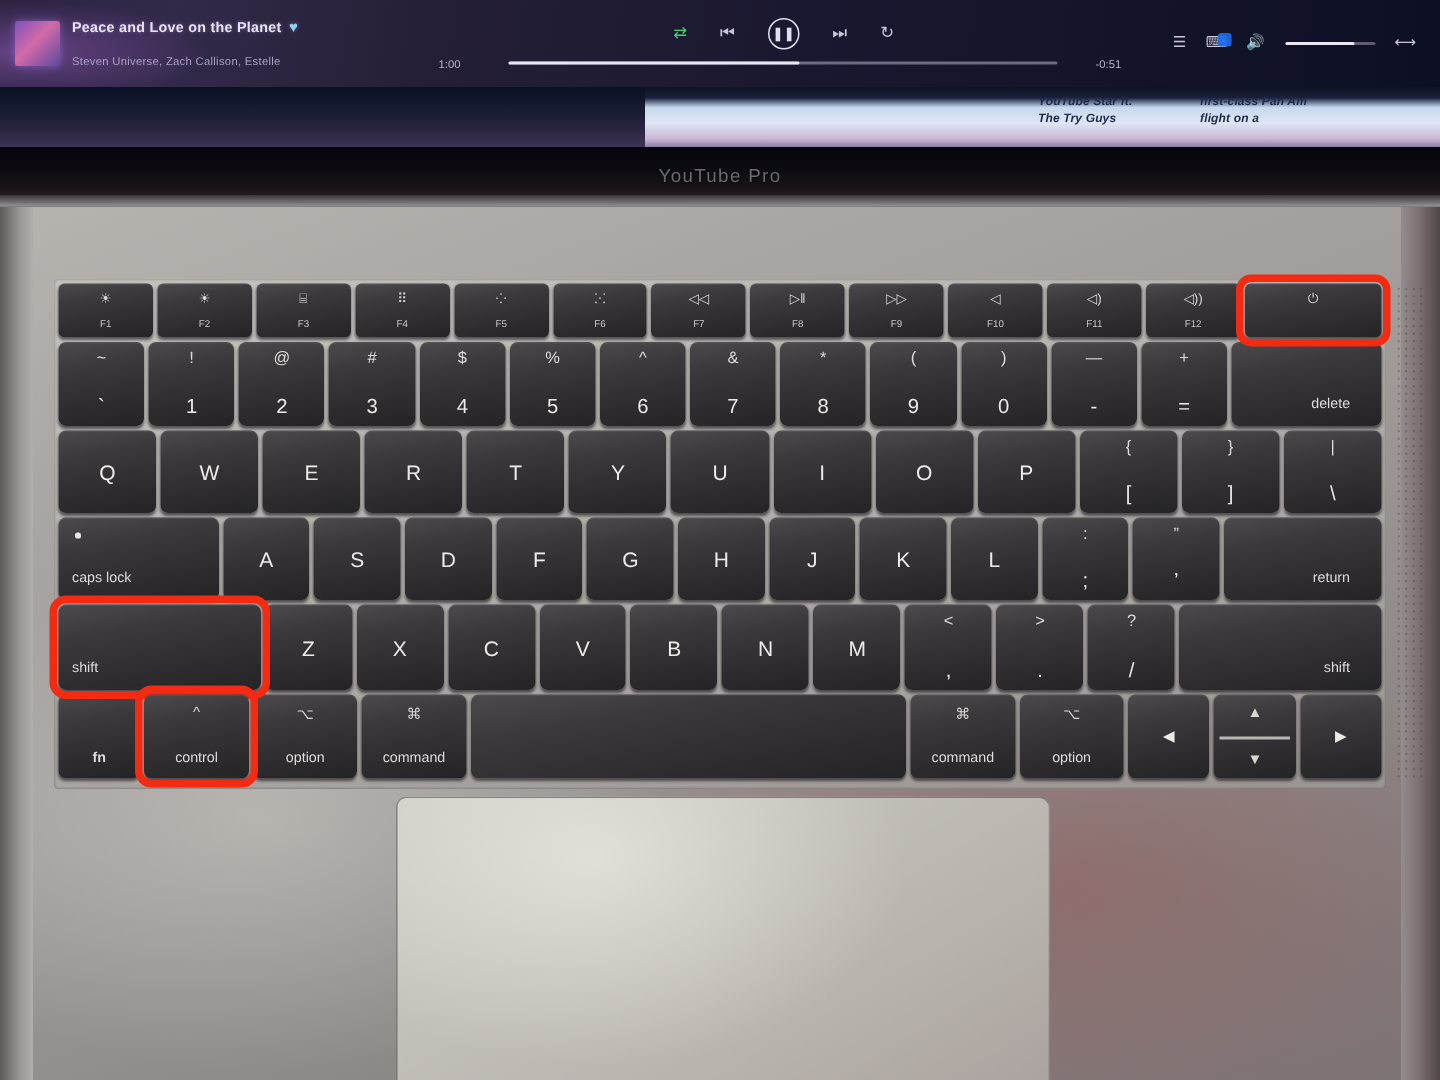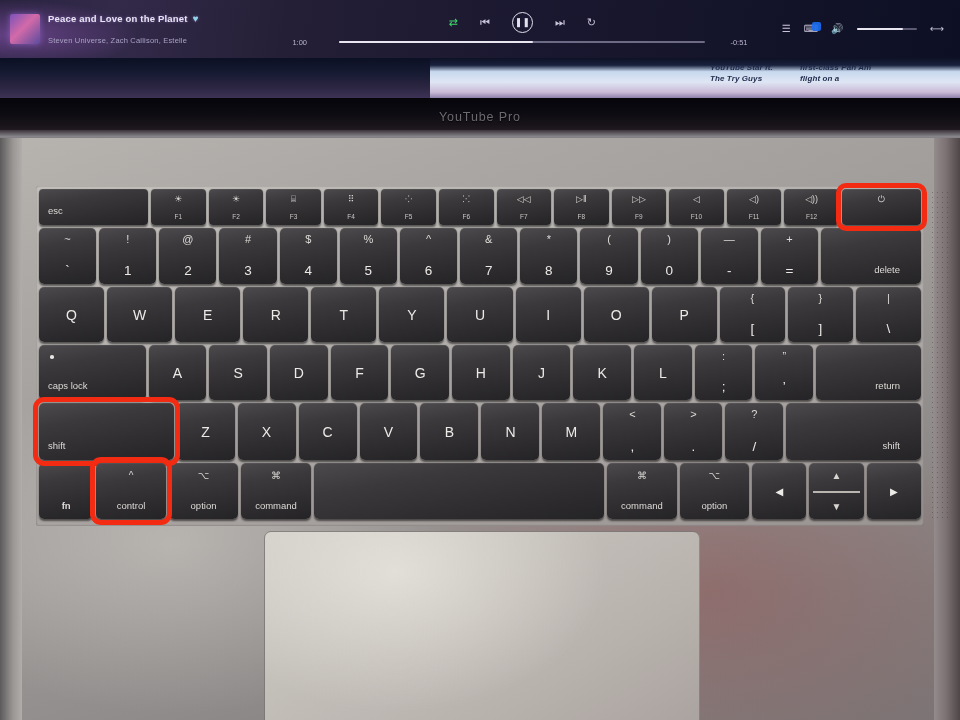--- a/index.html
+++ b/index.html
@@ -94,21 +94,21 @@
     overflow: hidden;
   }
   #browser-strip::before {
     content: ""; position: absolute; left: 0; top: 0; width: 430px; height: 40px;
     background: linear-gradient(180deg, #0c1024, #171b33 40%, #2b2440 70%, #3d3355);
   }
   .snip {
     position: absolute; font-style: italic; font-weight: bold; font-size: 8px;
     color: #1e2a4a; line-height: 11px; letter-spacing: .1px;
   }
-  #snip-a { left: 692px; top: 62px; margin-left: 18px; }
+  #snip-a { left: 692px; top: 62px; }
   #snip-b { left: 800px; top: 62px; }
 
   
   #lid {
     position: absolute; left: 0; top: 98px; width: 960px; height: 36px;
     background: linear-gradient(180deg, #05050a 0%, #0d0b12 40%, #171319 75%, #2a2228 100%);
   }
   #lid-logo {
     position: absolute; left: 0; top: 110px; width: 960px; text-align: center;
     font-size: 12.5px; color: #6d6a70; letter-spacing: .9px;
@@ -283,23 +283,20 @@
 
 <div id="lid"></div>
 <div id="lid-logo">YouTube Pro</div>
 <div id="lid-edge"></div>
 
 <div id="deck"></div>
 <div id="speaker-dots"></div>
 
 <div id="keyboard">
   <div class="krow fn-row">
-      <div class="key" style="flex: 2 1 0px;">
-        <span class="key-word-bl">esc</span>
-      </div>
       <div class="key" style="flex: 1 1 0px;">
         <span class="fkey-icon">☀</span>
         <span class="fkey-label">F1</span>
       </div>
       <div class="key" style="flex: 1 1 0px;">
         <span class="fkey-icon">☀</span>
         <span class="fkey-label">F2</span>
       </div>
       <div class="key" style="flex: 1 1 0px;">
         <span class="fkey-icon">⌸</span>

